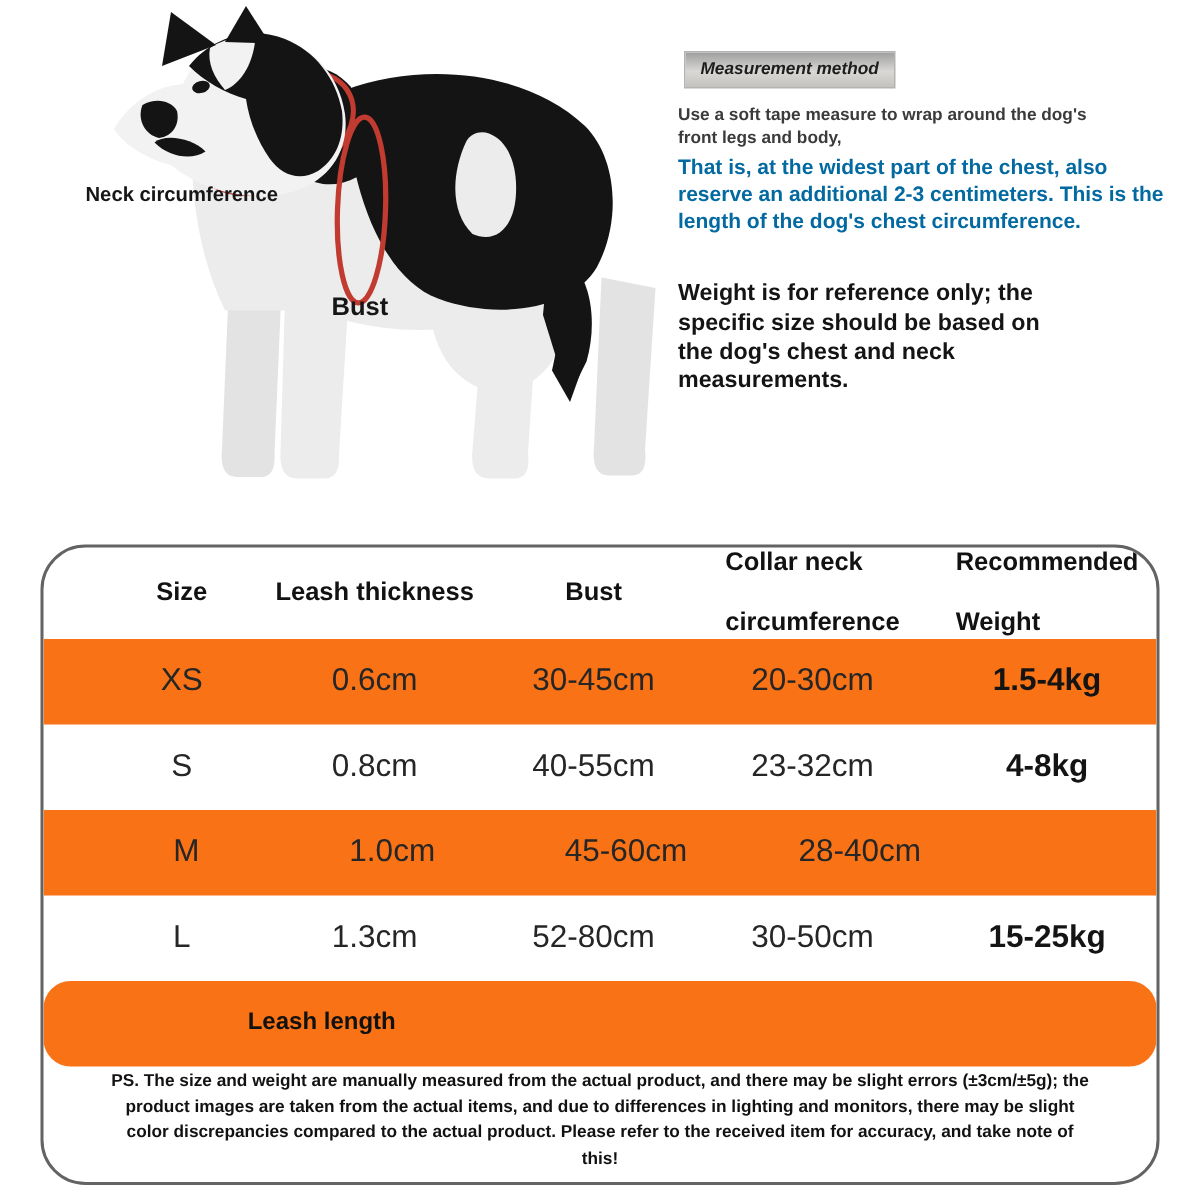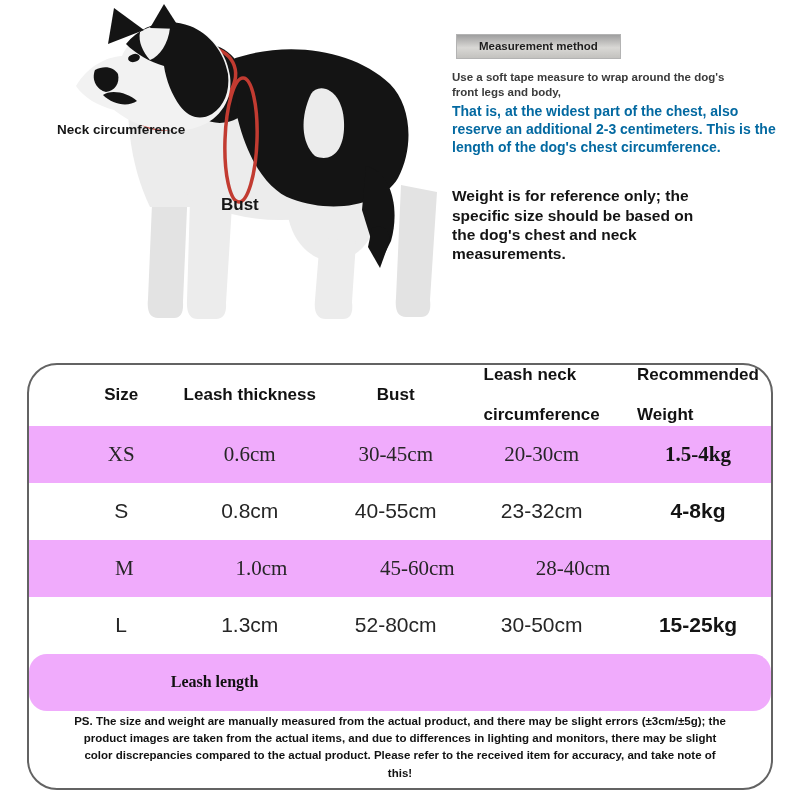--- a/index.html
+++ b/index.html
@@ -13,37 +13,37 @@
   .dog-area svg { display:block; width:450px; height:360px; }
   .diagram-label { position:absolute; font-weight:700; color:#161616; white-space:nowrap; }
   .neck-label { left:57px; top:122px; font-size:13.5px; }
   .bust-label { left:221px; top:195px; font-size:17px; }
 
   
   .measure { position:absolute; left:452px; top:34px; width:340px; }
   .m-btn {
     display:inline-block; margin-left:4px;
     background:linear-gradient(180deg,#9f9f9f 0%,#d9d8d5 55%,#c3c2bf 100%);
-    border:1px solid #b3b3b3; padding:5px 22px 6px;
-    font-size:11.5px; font-weight:700; color:#1d1d1d;
+    border:1px solid #b3b3b3; padding:5px 10px 6px;
+    font-size:11.5px; font-weight:700; color:#1d1d1d;font-style:italic;
   }
   .m-small { margin:11px 0 0; width:300px; font-size:11.5px; line-height:1.28; font-weight:700; color:#3b3b3b; }
   .m-big   { margin:4px 0 0; width:330px; font-size:14px;  line-height:1.26; font-weight:700; color:#0369a1; }
   .m-weight{ margin:30px 0 0; width:268px; font-size:15.5px; line-height:1.24; font-weight:700; color:#141414; }
 
   
   .card {
     position:absolute; left:27px; top:363px; width:746px; height:427px;
     box-sizing:border-box; background:#fff; border:2px solid #636363;
     border-radius:30px; overflow:hidden; display:flex; flex-direction:column;
   }
   .trow { display:flex; width:100%; }
   .thead { height:64px; align-items:center; font-size:17px; font-weight:700; color:#121212; }
   .drow  { height:60px; align-items:center; font-size:21px; color:#262626; }
-  .beige { background:#f0abfc;font-family:Liberation Serif, serif; }
+  .beige { background:#f97316; }
   .cell { display:flex; align-items:center; justify-content:center; text-align:center; }
   .c1{width:13%;padding-left:47px;} .c2{width:24%;} .c3{width:18%;} .c4{width:24%;} .c5{width:21%;}
   .cell.left-in span { display:block; text-align:left; line-height:1.18; }
   .wcell { font-weight:700; color:#141414; }
   .leash-row { height:60px; display:flex; align-items:center;border-radius:18px; }
   .leash-box { margin-left:13%; width:24%; text-align:center; font-weight:700; color:#111; }
   .leash-line1 { font-size:16px; }
   .leash-line2 { font-size:19px; margin-top:1px; }
   .ps {
     flex:1; display:flex; align-items:center; justify-content:center;
@@ -107,21 +107,21 @@
     <p class="m-weight">Weight is for reference only; the specific size should be based on the dog's chest and neck measurements.</p>
   </div>
 
   <div class="card">
 
     <div class="trow thead">
       <div class="cell c1">Size</div>
       <div class="cell c2">Leash thickness</div>
       <div class="cell c3">Bust</div>
       <div class="cell c4 left-in">
-        <span><span>Leash neck</span><br>
+        <span><span>Collar neck</span><br>
         <span>circumference</span></span>
       </div>
       <div class="cell c5 left-in">
         <span><span>Recommended</span><br>
         <span>Weight</span></span>
       </div>
     </div>
 
     <div class="trow drow beige">
       <div class="cell c1">XS</div>

